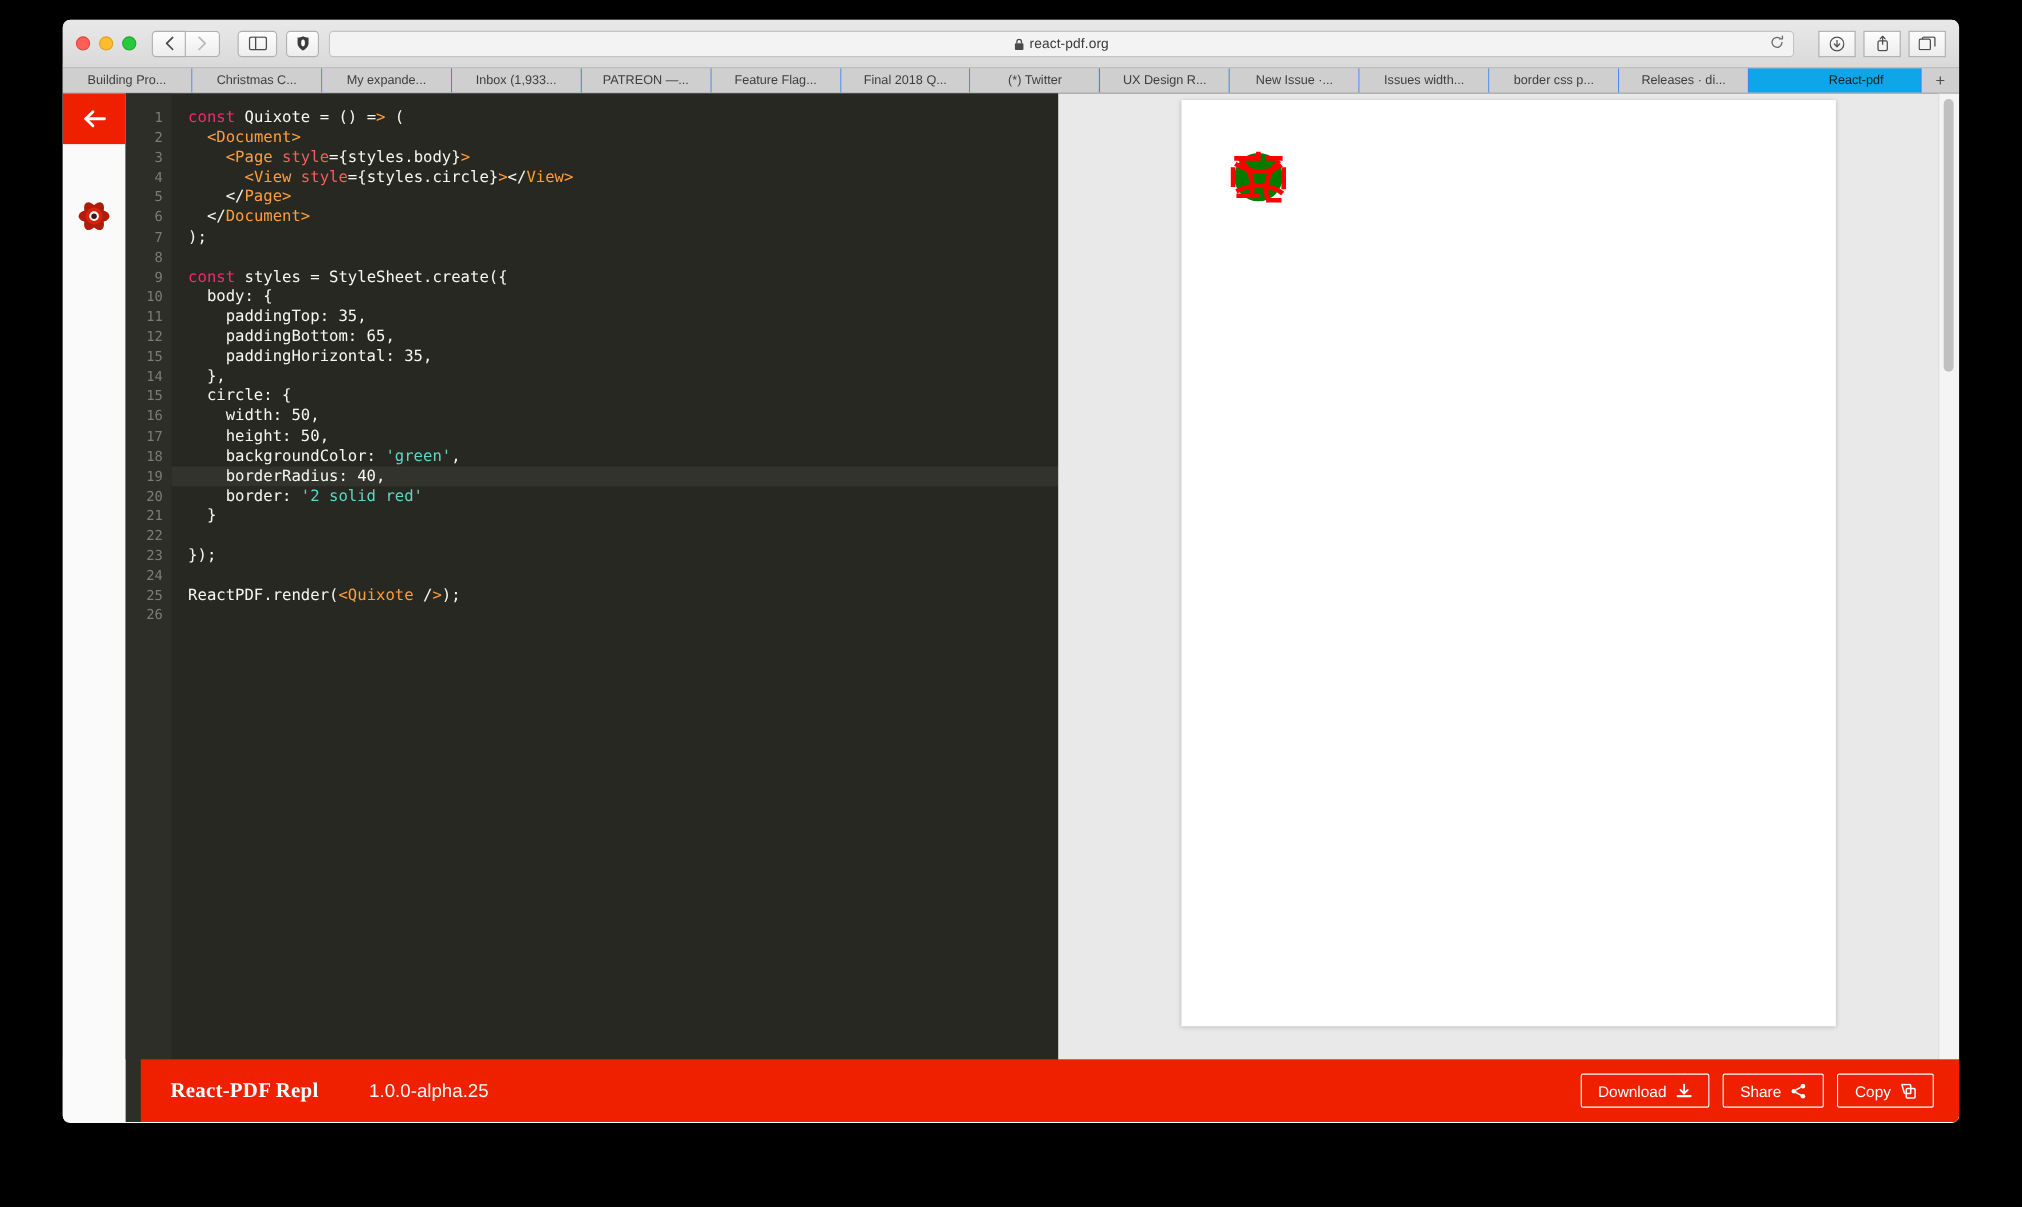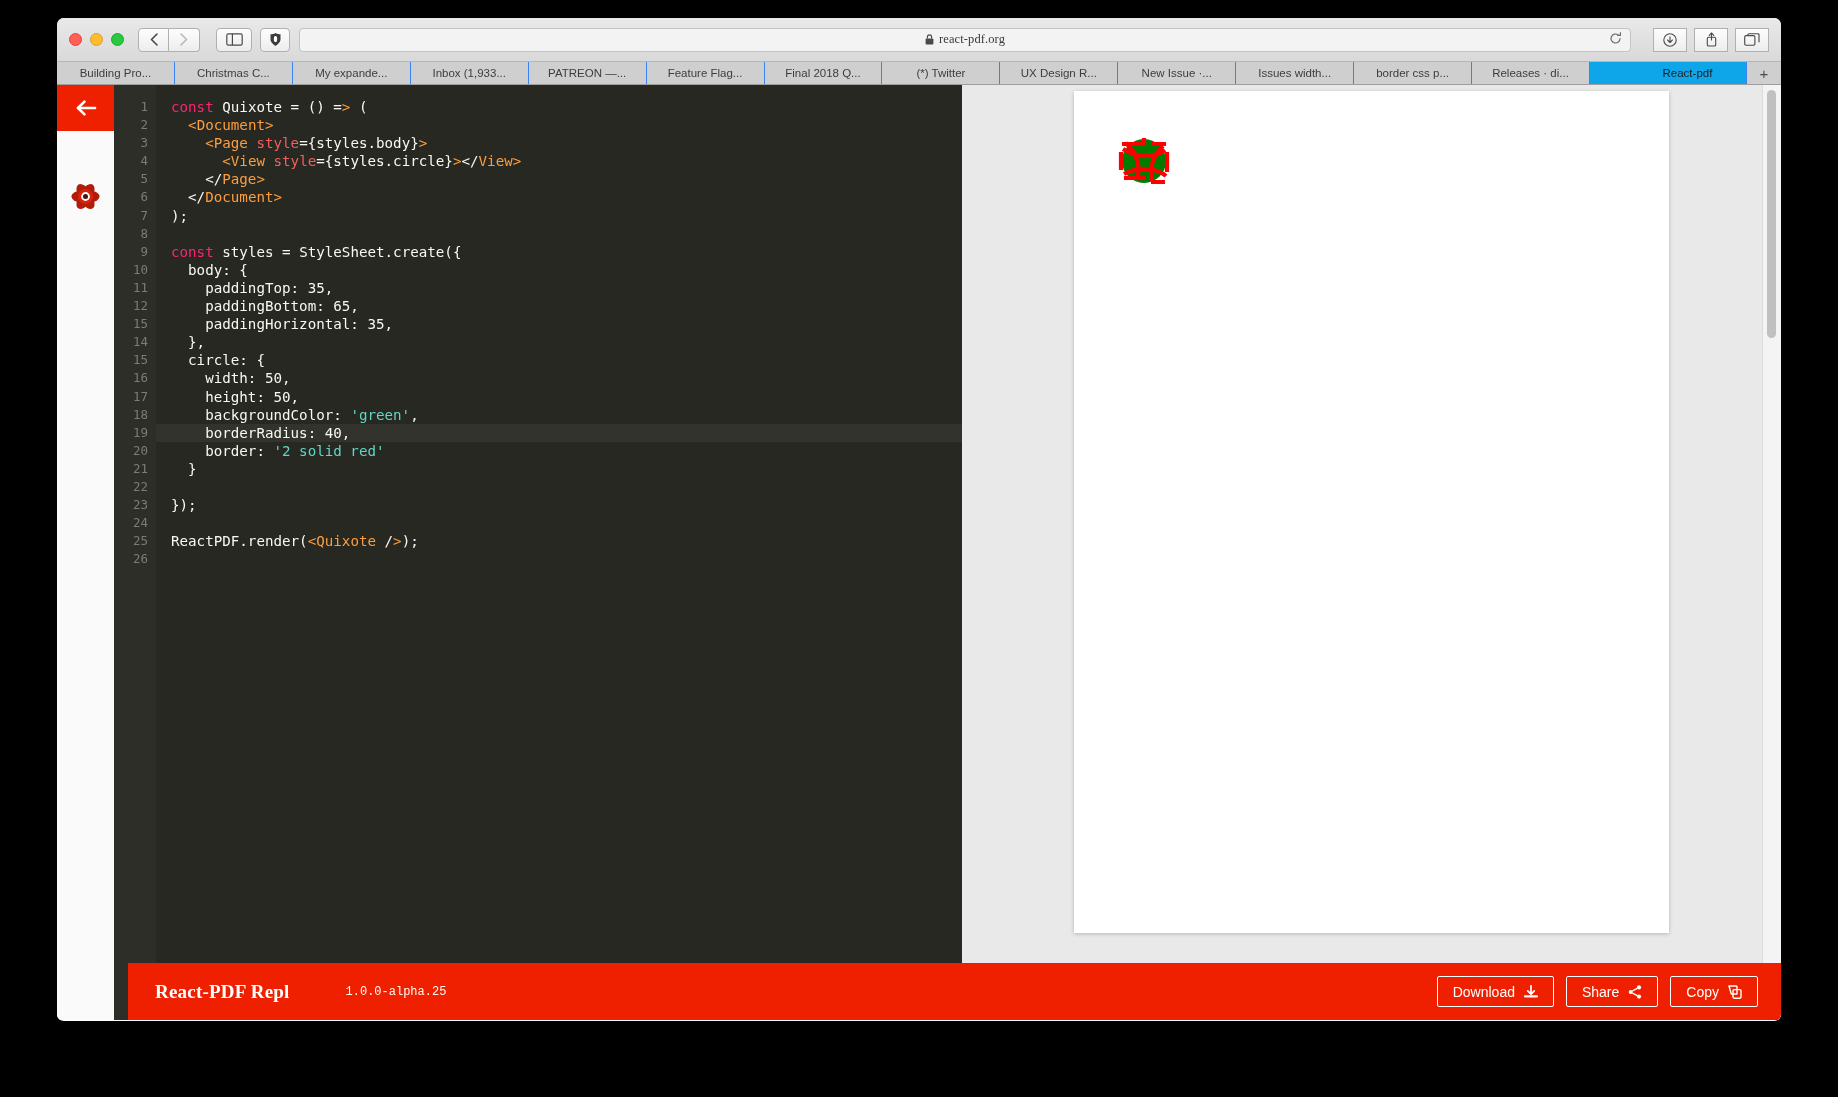--- a/index.html
+++ b/index.html
@@ -54,21 +54,21 @@
     background: linear-gradient(#fdfdfd,#ededed);
     border: 1px solid #b0b0b0;
     display: flex; align-items: center; justify-content: center;
   }
   .urlbar {
     flex: 1; height: 24px; border-radius: 4px;
     background: #f3f3f3; border: 1px solid #c4c4c4;
     display: flex; align-items: center; justify-content: center;
     position: relative;
   }
-  .urltext { font-size: 12.5px; color: #3a3a3a; letter-spacing: .1px; font-family: Liberation Serif, serif; }
+  .urltext { font-size: 12.5px; color: #3a3a3a; letter-spacing: .1px; }
   .lockicon { margin-right: 5px; display: inline-flex; vertical-align: -2px; }
   .reload { position: absolute; right: 8px; color: #6d6d6d; font-size: 14px; line-height: 1; }
 
   .rightbtns { display: flex; gap: 7px; margin-left: 14px; }
   .rightbtns .tbtn { width: 34px; }
 
   
   .tabbar {
     height: 23px;
     background: #cfcfcf;
@@ -162,21 +162,21 @@
   .footer {
     position: absolute; left: 71px; right: 0; bottom: 0;
     height: 57px; background: #ee2000;
     display: flex; align-items: center;
     padding: 0 23px 0 27px; z-index: 4; gap: 24px;
   }
   .brand {
     font-family: "Liberation Serif", serif;
     font-weight: bold; font-size: 19px; color: #fff; letter-spacing: .2px;
   }
-  .version { font-size: 12px; color: #fff; margin-left: 32px; opacity: .97; font-family: Liberation Mono, monospace; }
+  .version { font-size: 17px; color: #fff; margin-left: 22px; opacity: .97; }
   .fbtns { margin-left: auto; display: flex; gap: 12px; align-items: flex-end; }
   .fbtn {
     height: 31px; padding: 0 15px;
     border: 1.3px solid #fff; border-radius: 2px;
     color: #fff; font-size: 14px;
     display: flex; align-items: center; gap: 9px;
     background: transparent;
   }
   .footer-rail-fill {
     position: absolute; left: 0; bottom: 0; width: 57px; height: 57px;

